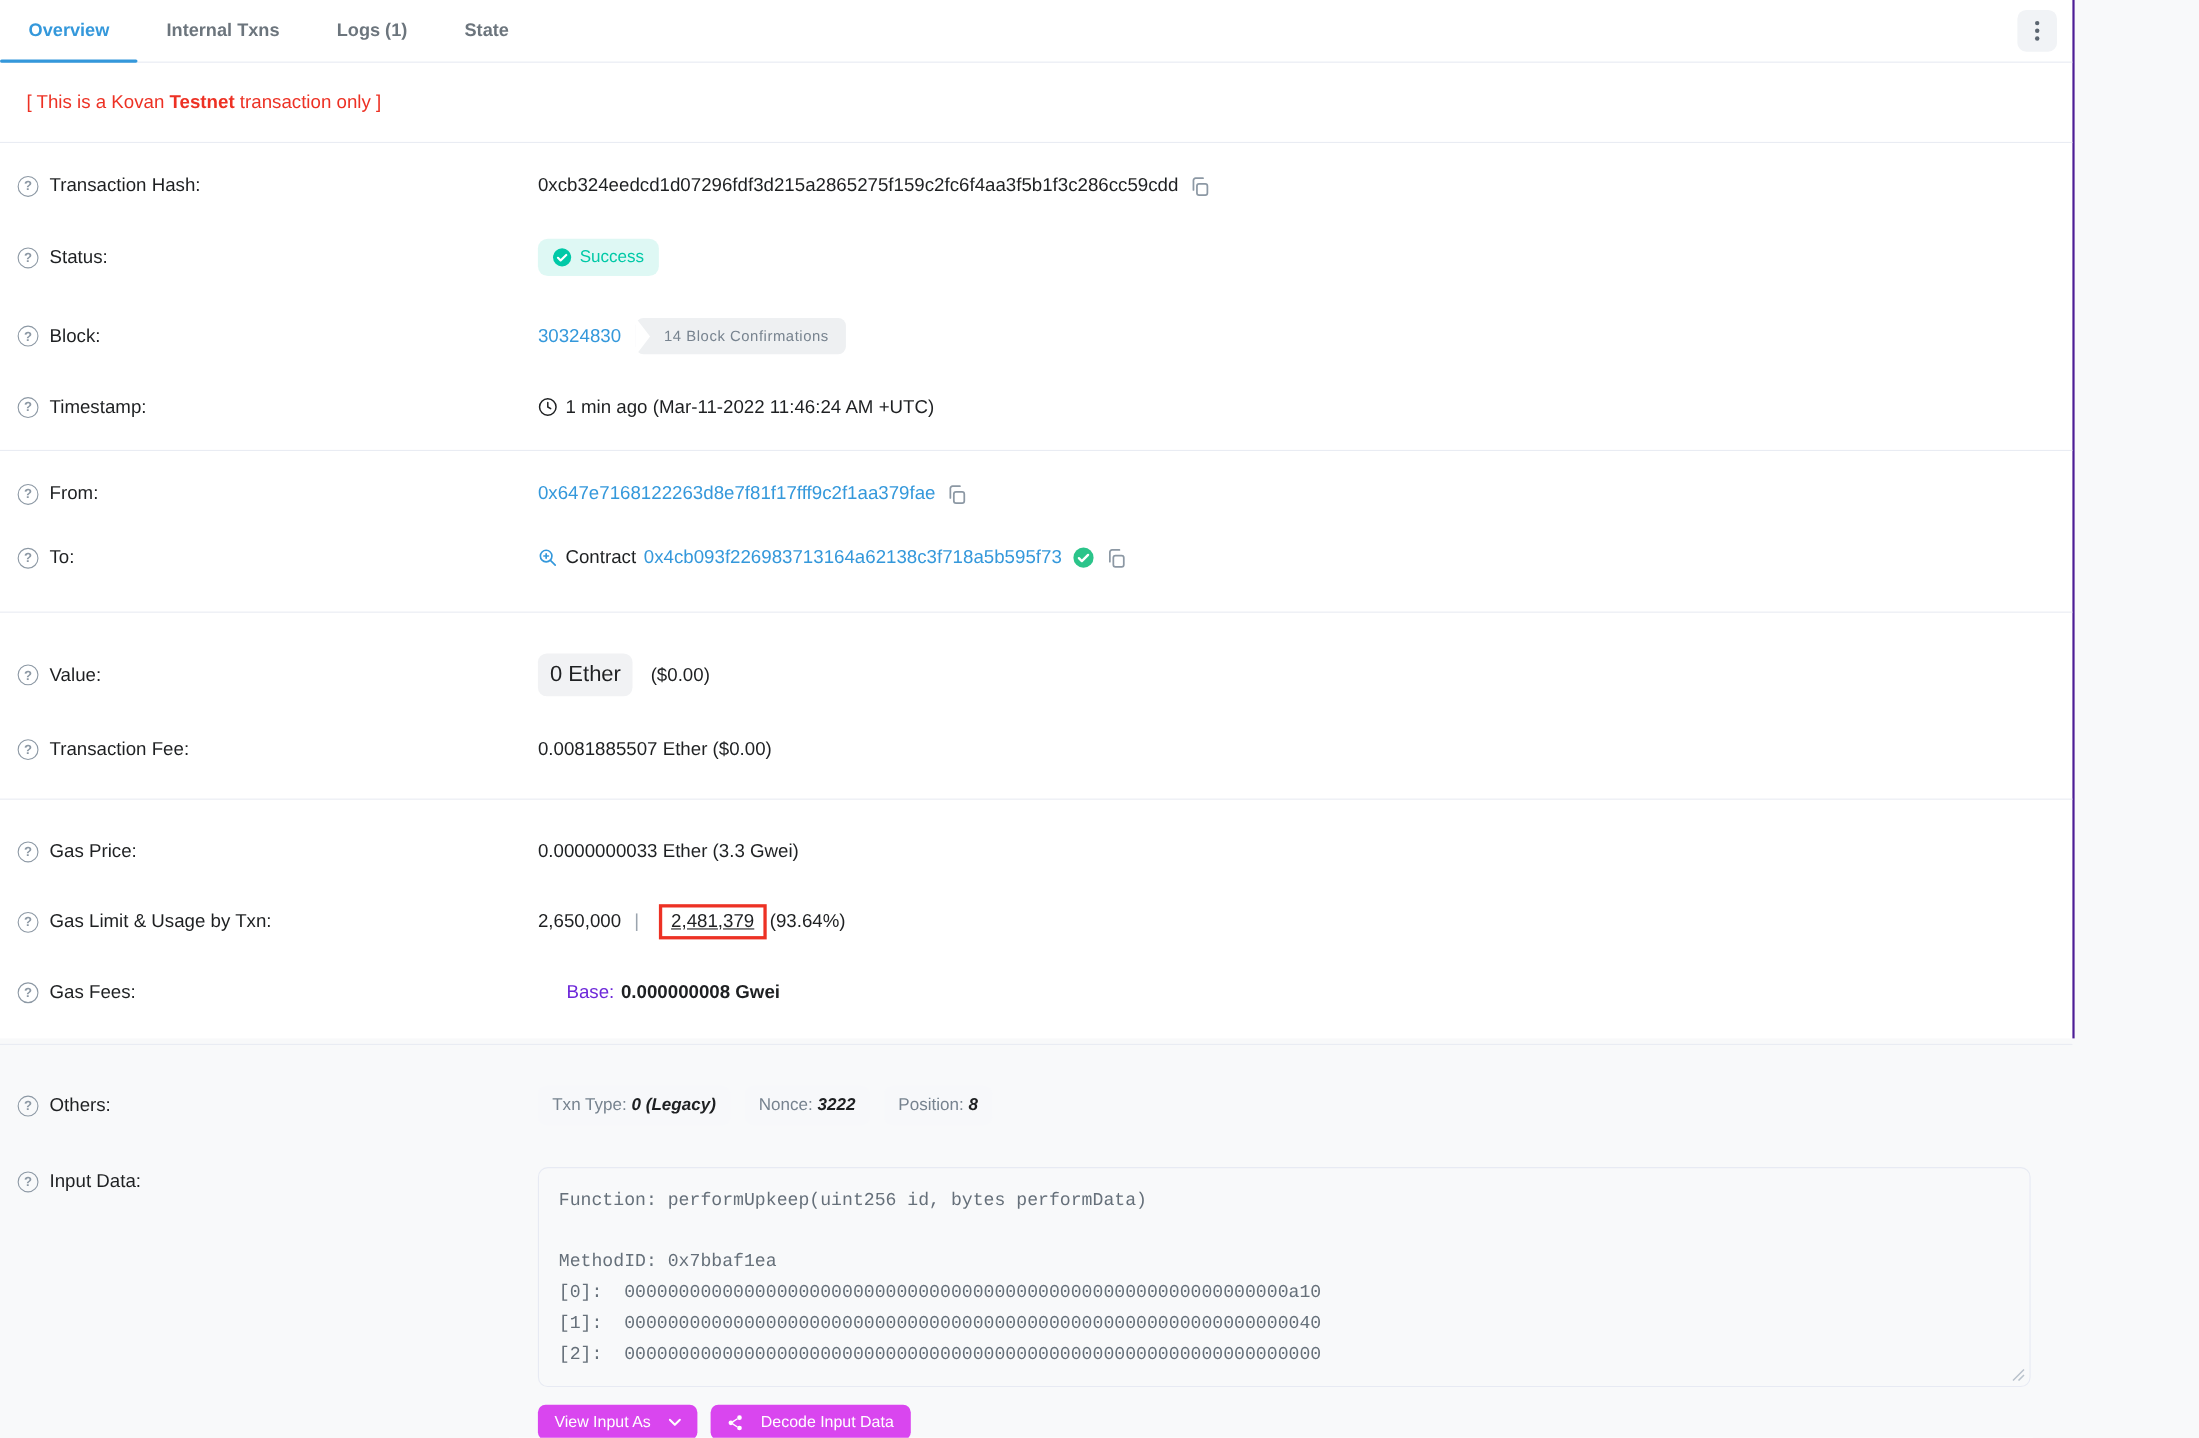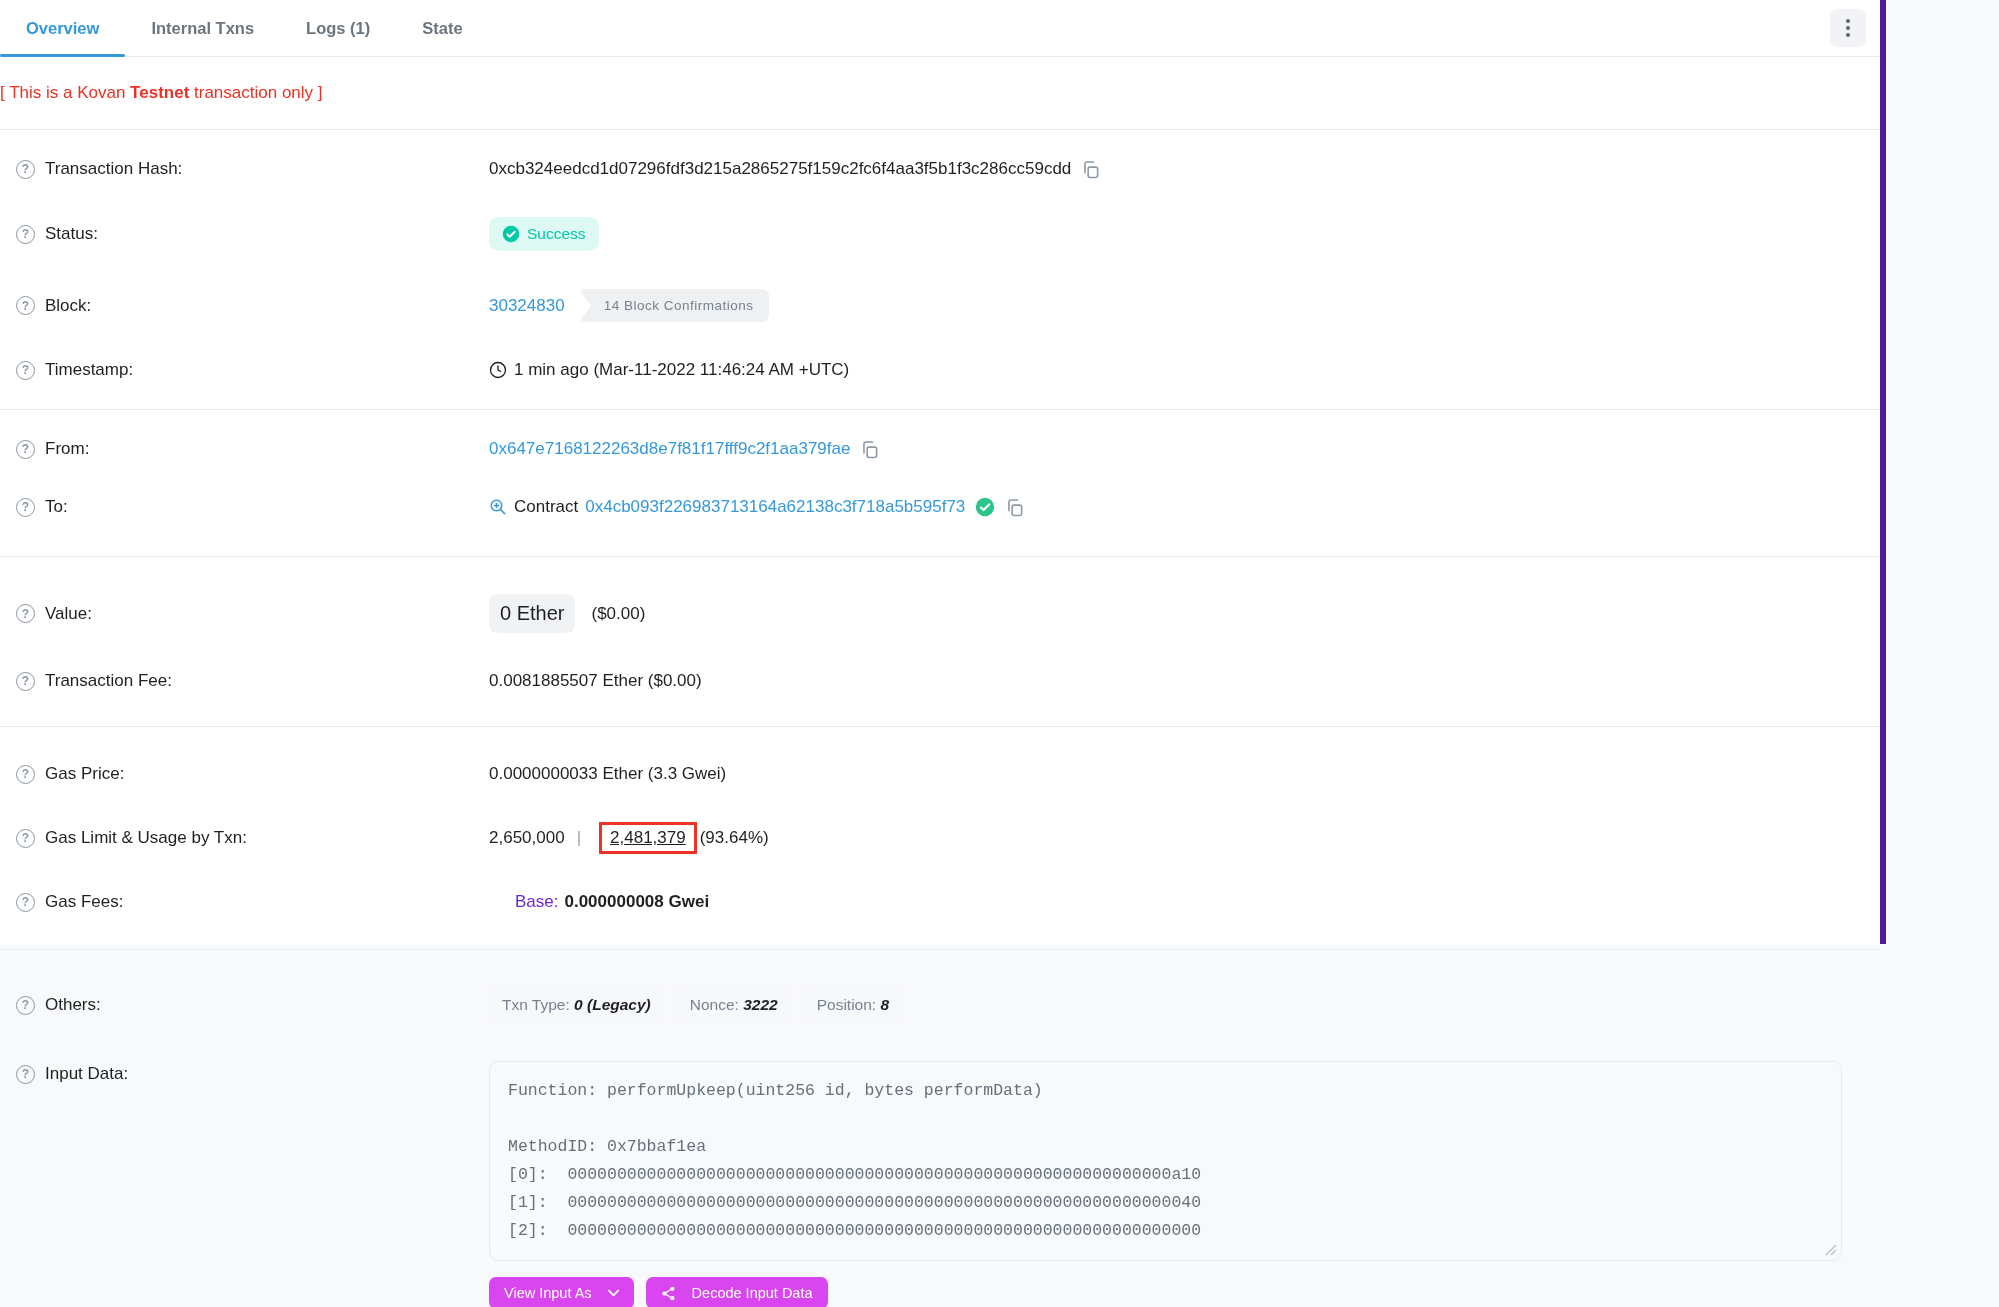--- a/index.html
+++ b/index.html
@@ -7,21 +7,21 @@
   body {
     font-family:"Liberation Sans", sans-serif;
     background:#f8f9fa;
     color:#1e2022;
     font-size:17px;
     overflow:hidden;
   }
   .card {
     width:1886px; height:944px;
     background:#ffffff;
-    border-right:6px solid #4c1d95;
+    border-right:2px solid #4c1d95;
     position:relative;
   }
   
   .tabbar {
     display:flex; align-items:stretch;
     height:57px;
     border-bottom:1px solid #e7eaf3;
     position:relative;
   }
   .tab {
@@ -40,21 +40,21 @@
   .kebab-btn {
     position:absolute; right:14px; top:9px;
     width:36px; height:38px;
     background:#f1f3f6; border:none; border-radius:8px;
     display:flex; flex-direction:column; align-items:center; justify-content:center;
     gap:3px; cursor:pointer;
   }
   .kebab-btn i { width:4px; height:4px; border-radius:50%; background:#5b6570; display:block; }
   
   .note {
-    padding:26px 0;
+    padding:26px 24px;
     color:#ed3124;
     font-size:17px;
   }
   .note b { font-weight:700; }
   .hr { border:none; border-top:1px solid #e9ecf3; height:0; }
   
   .section { padding:10px 0; }
   .row { display:flex; align-items:center; padding:19px 0; }
   .row.top { align-items:flex-start; }
   .labelcol {

